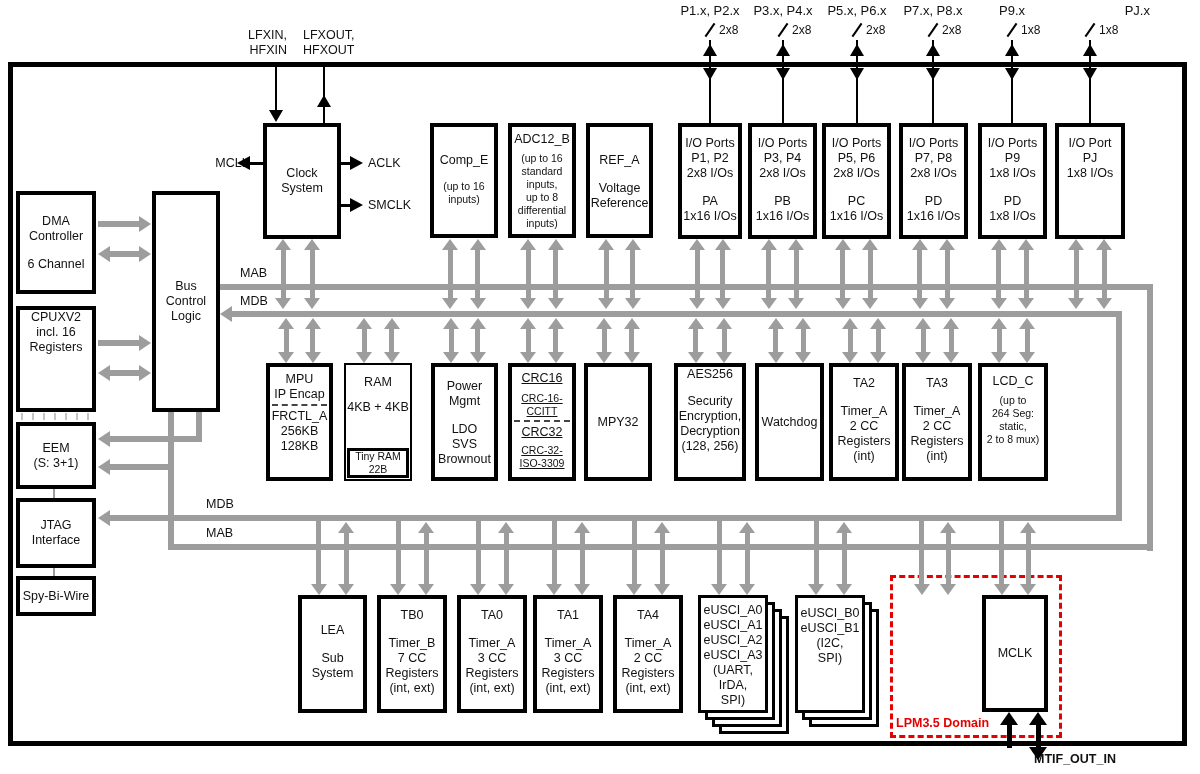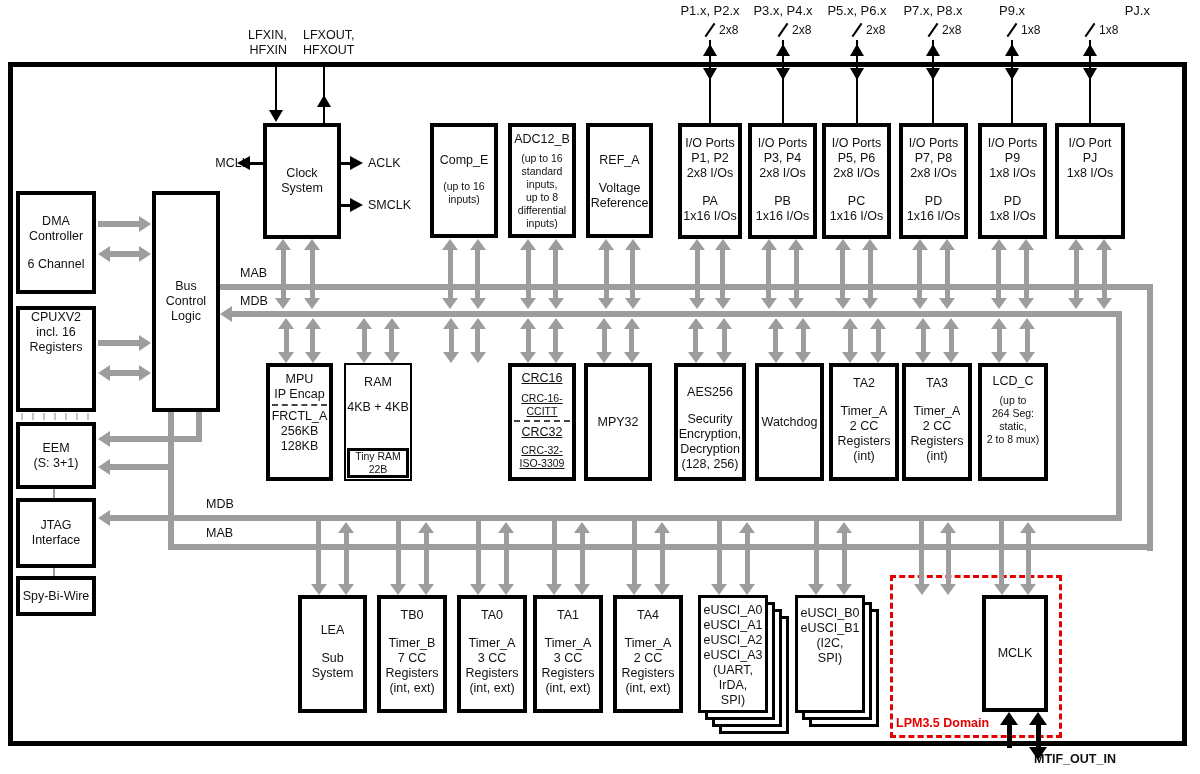--- a/index.html
+++ b/index.html
@@ -239,20 +239,28 @@
     <div class="blk" style="left: 347px; top: 448px; width: 62px; height: 30px; border: 3px solid rgb(0, 0, 0); justify-content: center; z-index: 4;">
       <div class="ln sm">Tiny RAM</div>
       <div class="ln sm">22B</div>
     </div>
     <div class="wire" style="left: 361.9px; top: 327px; width: 5px; height: 27px; background: rgb(157, 157, 157);"></div>
     <div class="tri" style="left: 356.4px; top: 318px; border-left: 8px solid transparent; border-right: 8px solid transparent; border-bottom: 11px solid rgb(157, 157, 157); width: 0px; height: 0px;"></div>
     <div class="tri" style="left: 356.4px; top: 352px; border-left: 8px solid transparent; border-right: 8px solid transparent; border-top: 11px solid rgb(157, 157, 157); width: 0px; height: 0px;"></div>
     <div class="wire" style="left: 389.1px; top: 327px; width: 5px; height: 27px; background: rgb(157, 157, 157);"></div>
     <div class="tri" style="left: 383.6px; top: 318px; border-left: 8px solid transparent; border-right: 8px solid transparent; border-bottom: 11px solid rgb(157, 157, 157); width: 0px; height: 0px;"></div>
     <div class="tri" style="left: 383.6px; top: 352px; border-left: 8px solid transparent; border-right: 8px solid transparent; border-top: 11px solid rgb(157, 157, 157); width: 0px; height: 0px;"></div>
+    <div class="blk" style="left: 431px; top: 363px; width: 67px; height: 118px; border: 4px solid rgb(0, 0, 0); padding-top: 12px;">
+      <div class="ln">Power</div>
+      <div class="ln">Mgmt</div>
+      <div style="height: 13px;"></div>
+      <div class="ln">LDO</div>
+      <div class="ln">SVS</div>
+      <div class="ln">Brownout</div>
+    </div>
     <div class="wire" style="left: 448.6px; top: 327px; width: 5px; height: 27px; background: rgb(157, 157, 157);"></div>
     <div class="tri" style="left: 443.1px; top: 318px; border-left: 8px solid transparent; border-right: 8px solid transparent; border-bottom: 11px solid rgb(157, 157, 157); width: 0px; height: 0px;"></div>
     <div class="tri" style="left: 443.1px; top: 352px; border-left: 8px solid transparent; border-right: 8px solid transparent; border-top: 11px solid rgb(157, 157, 157); width: 0px; height: 0px;"></div>
     <div class="wire" style="left: 475.4px; top: 327px; width: 5px; height: 27px; background: rgb(157, 157, 157);"></div>
     <div class="tri" style="left: 469.9px; top: 318px; border-left: 8px solid transparent; border-right: 8px solid transparent; border-bottom: 11px solid rgb(157, 157, 157); width: 0px; height: 0px;"></div>
     <div class="tri" style="left: 469.9px; top: 352px; border-left: 8px solid transparent; border-right: 8px solid transparent; border-top: 11px solid rgb(157, 157, 157); width: 0px; height: 0px;"></div>
     <div class="blk" style="left: 508px; top: 363px; width: 68px; height: 118px; border: 4px solid rgb(0, 0, 0); padding-top: 4px; text-decoration: underline;">
       <div class="ln">CRC16</div>
       <div style="height: 6px;"></div>
       <div class="ln sm">CRC-16-</div>
@@ -271,21 +279,21 @@
     <div class="tri" style="left: 547.6px; top: 352px; border-left: 8px solid transparent; border-right: 8px solid transparent; border-top: 11px solid rgb(157, 157, 157); width: 0px; height: 0px;"></div>
     <div class="blk" style="left: 584px; top: 363px; width: 68px; height: 118px; border: 4px solid rgb(0, 0, 0); justify-content: center;">
       <div class="ln">MPY32</div>
     </div>
     <div class="wire" style="left: 601.9px; top: 327px; width: 5px; height: 27px; background: rgb(157, 157, 157);"></div>
     <div class="tri" style="left: 596.4px; top: 318px; border-left: 8px solid transparent; border-right: 8px solid transparent; border-bottom: 11px solid rgb(157, 157, 157); width: 0px; height: 0px;"></div>
     <div class="tri" style="left: 596.4px; top: 352px; border-left: 8px solid transparent; border-right: 8px solid transparent; border-top: 11px solid rgb(157, 157, 157); width: 0px; height: 0px;"></div>
     <div class="wire" style="left: 629.1px; top: 327px; width: 5px; height: 27px; background: rgb(157, 157, 157);"></div>
     <div class="tri" style="left: 623.6px; top: 318px; border-left: 8px solid transparent; border-right: 8px solid transparent; border-bottom: 11px solid rgb(157, 157, 157); width: 0px; height: 0px;"></div>
     <div class="tri" style="left: 623.6px; top: 352px; border-left: 8px solid transparent; border-right: 8px solid transparent; border-top: 11px solid rgb(157, 157, 157); width: 0px; height: 0px;"></div>
-    <div class="blk" style="left: 674px; top: 363px; width: 72px; height: 118px; border: 4px solid rgb(0, 0, 0); padding-top: 18px;">
+    <div class="blk" style="left: 674px; top: 363px; width: 72px; height: 118px; border: 4px solid rgb(0, 0, 0); padding-top: 0;">
       <div class="ln">AES256</div>
       <div style="height: 12px;"></div>
       <div class="ln">Security</div>
       <div class="ln">Encryption,</div>
       <div class="ln">Decryption</div>
       <div class="ln">(128, 256)</div>
     </div>
     <div class="wire" style="left: 693.1px; top: 327px; width: 5px; height: 27px; background: rgb(157, 157, 157);"></div>
     <div class="tri" style="left: 687.6px; top: 318px; border-left: 8px solid transparent; border-right: 8px solid transparent; border-bottom: 11px solid rgb(157, 157, 157); width: 0px; height: 0px;"></div>
     <div class="tri" style="left: 687.6px; top: 352px; border-left: 8px solid transparent; border-right: 8px solid transparent; border-top: 11px solid rgb(157, 157, 157); width: 0px; height: 0px;"></div>

